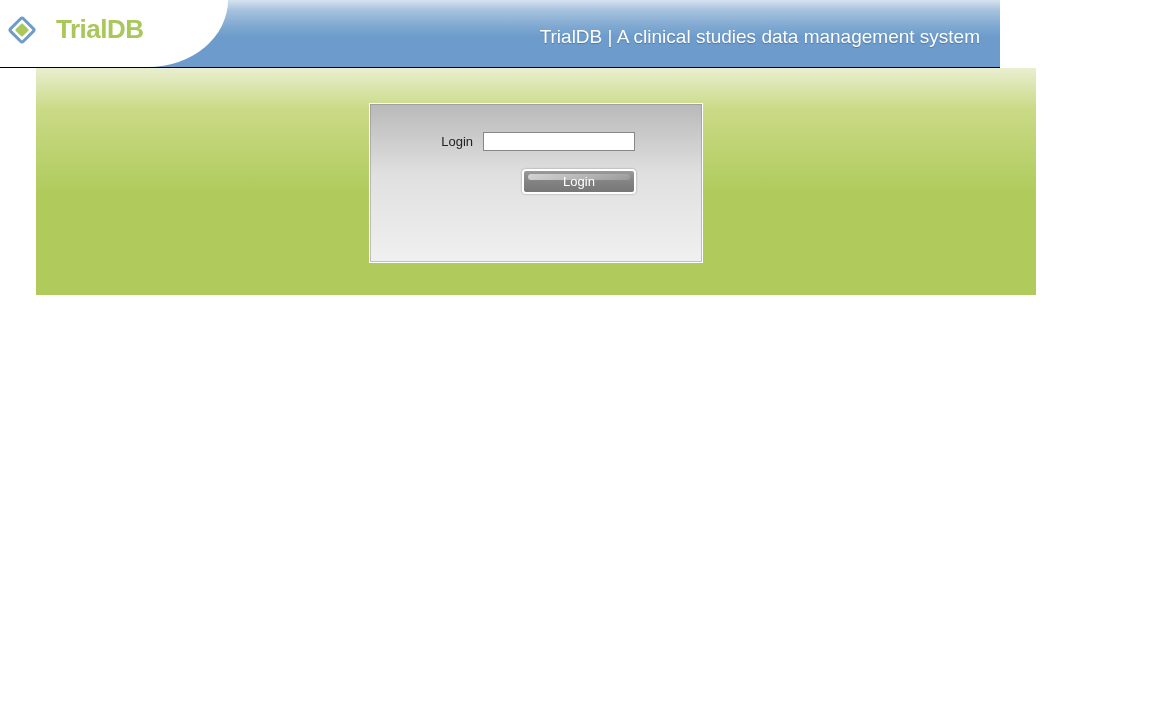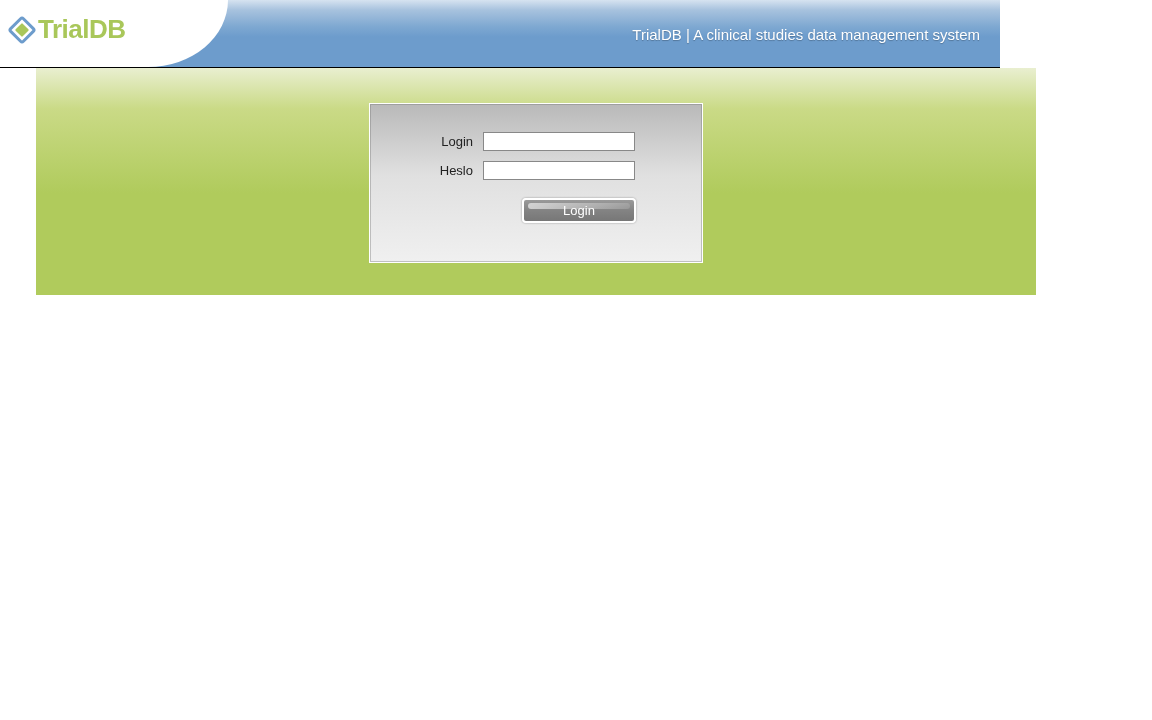--- a/index.html
+++ b/index.html
@@ -46,39 +46,39 @@
     width: 148px;
     height: 67px;
     background: #ffffff;
   }
   .logo {
     position: absolute;
     left: 8px;
     top: 14px;
     display: flex;
     align-items: center;
-    gap: 2px;
+    gap: 20px;
   }
   .logo-icon {
     width: 28px;
     height: 28px;
     position: relative;
   }
   .logo-text {
     font-size: 26px;
     font-weight: bold;
     color: #a9c75a;
     letter-spacing: -0.5px;
   }
   .header-tagline {
     position: absolute;
     right: 20px;
     top: 26px;
     color: #ffffff;
-    font-size: 15px;
+    font-size: 19px;
     text-shadow: 0 1px 1px rgba(0,0,0,0.25);
   }
   .green-body {
     width: 1000px;
     height: 227px;
     background: linear-gradient(to bottom, #e9efd0 0%, #cada86 18%, #b0cb5c 55%, #b0cb5c 100%);
     position: relative;
     margin-left: 36px;
   }
   .login-panel {
@@ -169,24 +169,20 @@
   </div>
 
   <div class="green-body">
     <div class="login-panel">
 
       <div class="form-row">
         <label class="form-label">Login</label>
         <input type="text" class="form-input" style="">
       </div>
 
-      <div class="form-row">
-        <label class="form-label">Heslo</label>
-        <input type="password" class="form-input" style="">
-      </div>
 
       <div class="button-row">
         <button class="login-button">Login</button>
       </div>
 
     </div>
   </div>
 
 </div>
 

